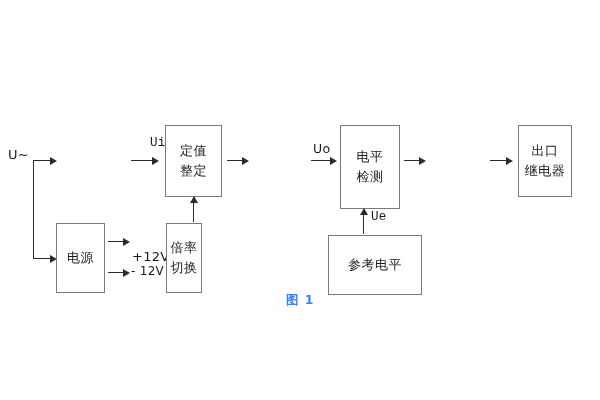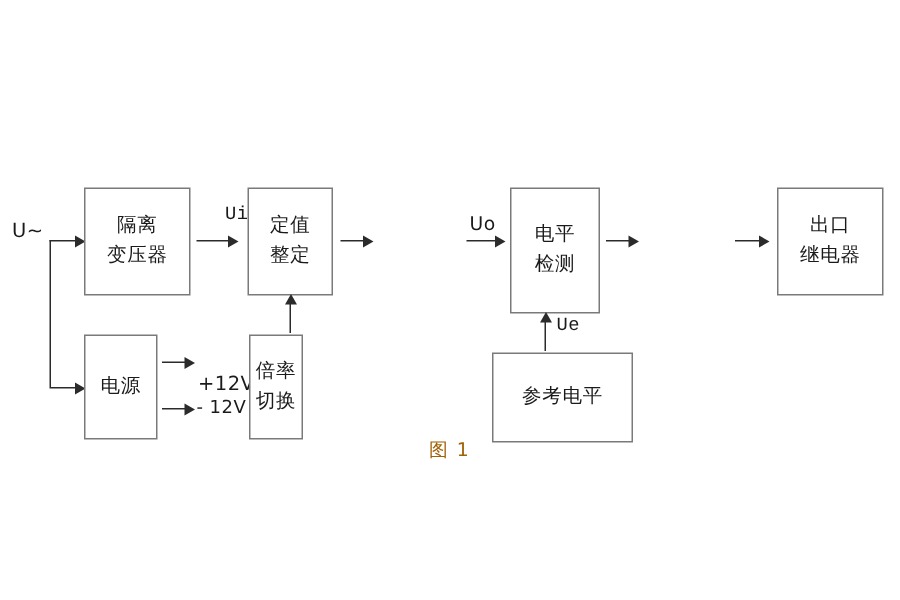--- a/index.html
+++ b/index.html
@@ -39,23 +39,24 @@
   .label {
     position: absolute;
     font-size: 12.5px;
     color: #1a1a1a;
     white-space: nowrap;
     letter-spacing: 0.3px;
   }
   .caption {
     position: absolute;
     font-size: 12.5px;
-    color: #a16207;
+    color: #3b82f6;
     white-space: nowrap;
     letter-spacing: 1px;
+    font-weight: bold;
   }
   .wire {
     position: absolute;
     background: #2b2b2b;
   }
   .wire.h { height: 1px; }
   .wire.v { width: 1px; }
   .arrow-r {
     position: absolute;
     width: 0; height: 0;
@@ -77,24 +78,20 @@
 <div id="diagram">
 
   <div class="label" style="left:8px; top:147px; font-size:13px;">U~</div>
 
   <div class="wire h" style="left:33px; top:160px; width:22px;"></div>
   <div class="arrow-r" style="left:50px; top:156.5px;"></div>
   <div class="wire v" style="left:33px; top:160px; height:98px;"></div>
   <div class="wire h" style="left:33px; top:258px; width:22px;"></div>
   <div class="arrow-r" style="left:50px; top:254.5px;"></div>
 
-  <div class="block" style="left:56px; top:125px; width:71px; height:72px;">
-    <span class="line">隔离</span>
-    <span class="line">变压器</span>
-  </div>
 
   <div class="label" style="left:150px; top:136px;font-family:Liberation Mono, monospace;">Ui</div>
   <div class="wire h" style="left:131px; top:160px; width:26px;"></div>
   <div class="arrow-r" style="left:152px; top:156.5px;"></div>
 
   <div class="block" style="left:165px; top:125px; width:57px; height:72px;">
     <span class="line">定值</span>
     <span class="line">整定</span>
   </div>
 
@@ -111,21 +108,21 @@
     <span class="line">检测</span>
   </div>
 
   <div class="wire h" style="left:404px; top:160px; width:20px;"></div>
   <div class="arrow-r" style="left:419px; top:156.5px;"></div>
 
 
   <div class="wire h" style="left:490px; top:160px; width:21px;"></div>
   <div class="arrow-r" style="left:506px; top:156.5px;"></div>
 
-  <div class="block" style="left:518px; top:125px; width:71px; height:72px;">
+  <div class="block" style="left:518px; top:125px; width:54px; height:72px;">
     <span class="line">出口</span>
     <span class="line">继电器</span>
   </div>
 
   <div class="block" style="left:56px; top:223px; width:49px; height:70px;text-align:center;">
     <span class="line">电源</span>
   </div>
 
   <div class="wire h" style="left:108px; top:241px; width:19px;"></div>
   <div class="arrow-r" style="left:123px; top:237.5px;"></div>

